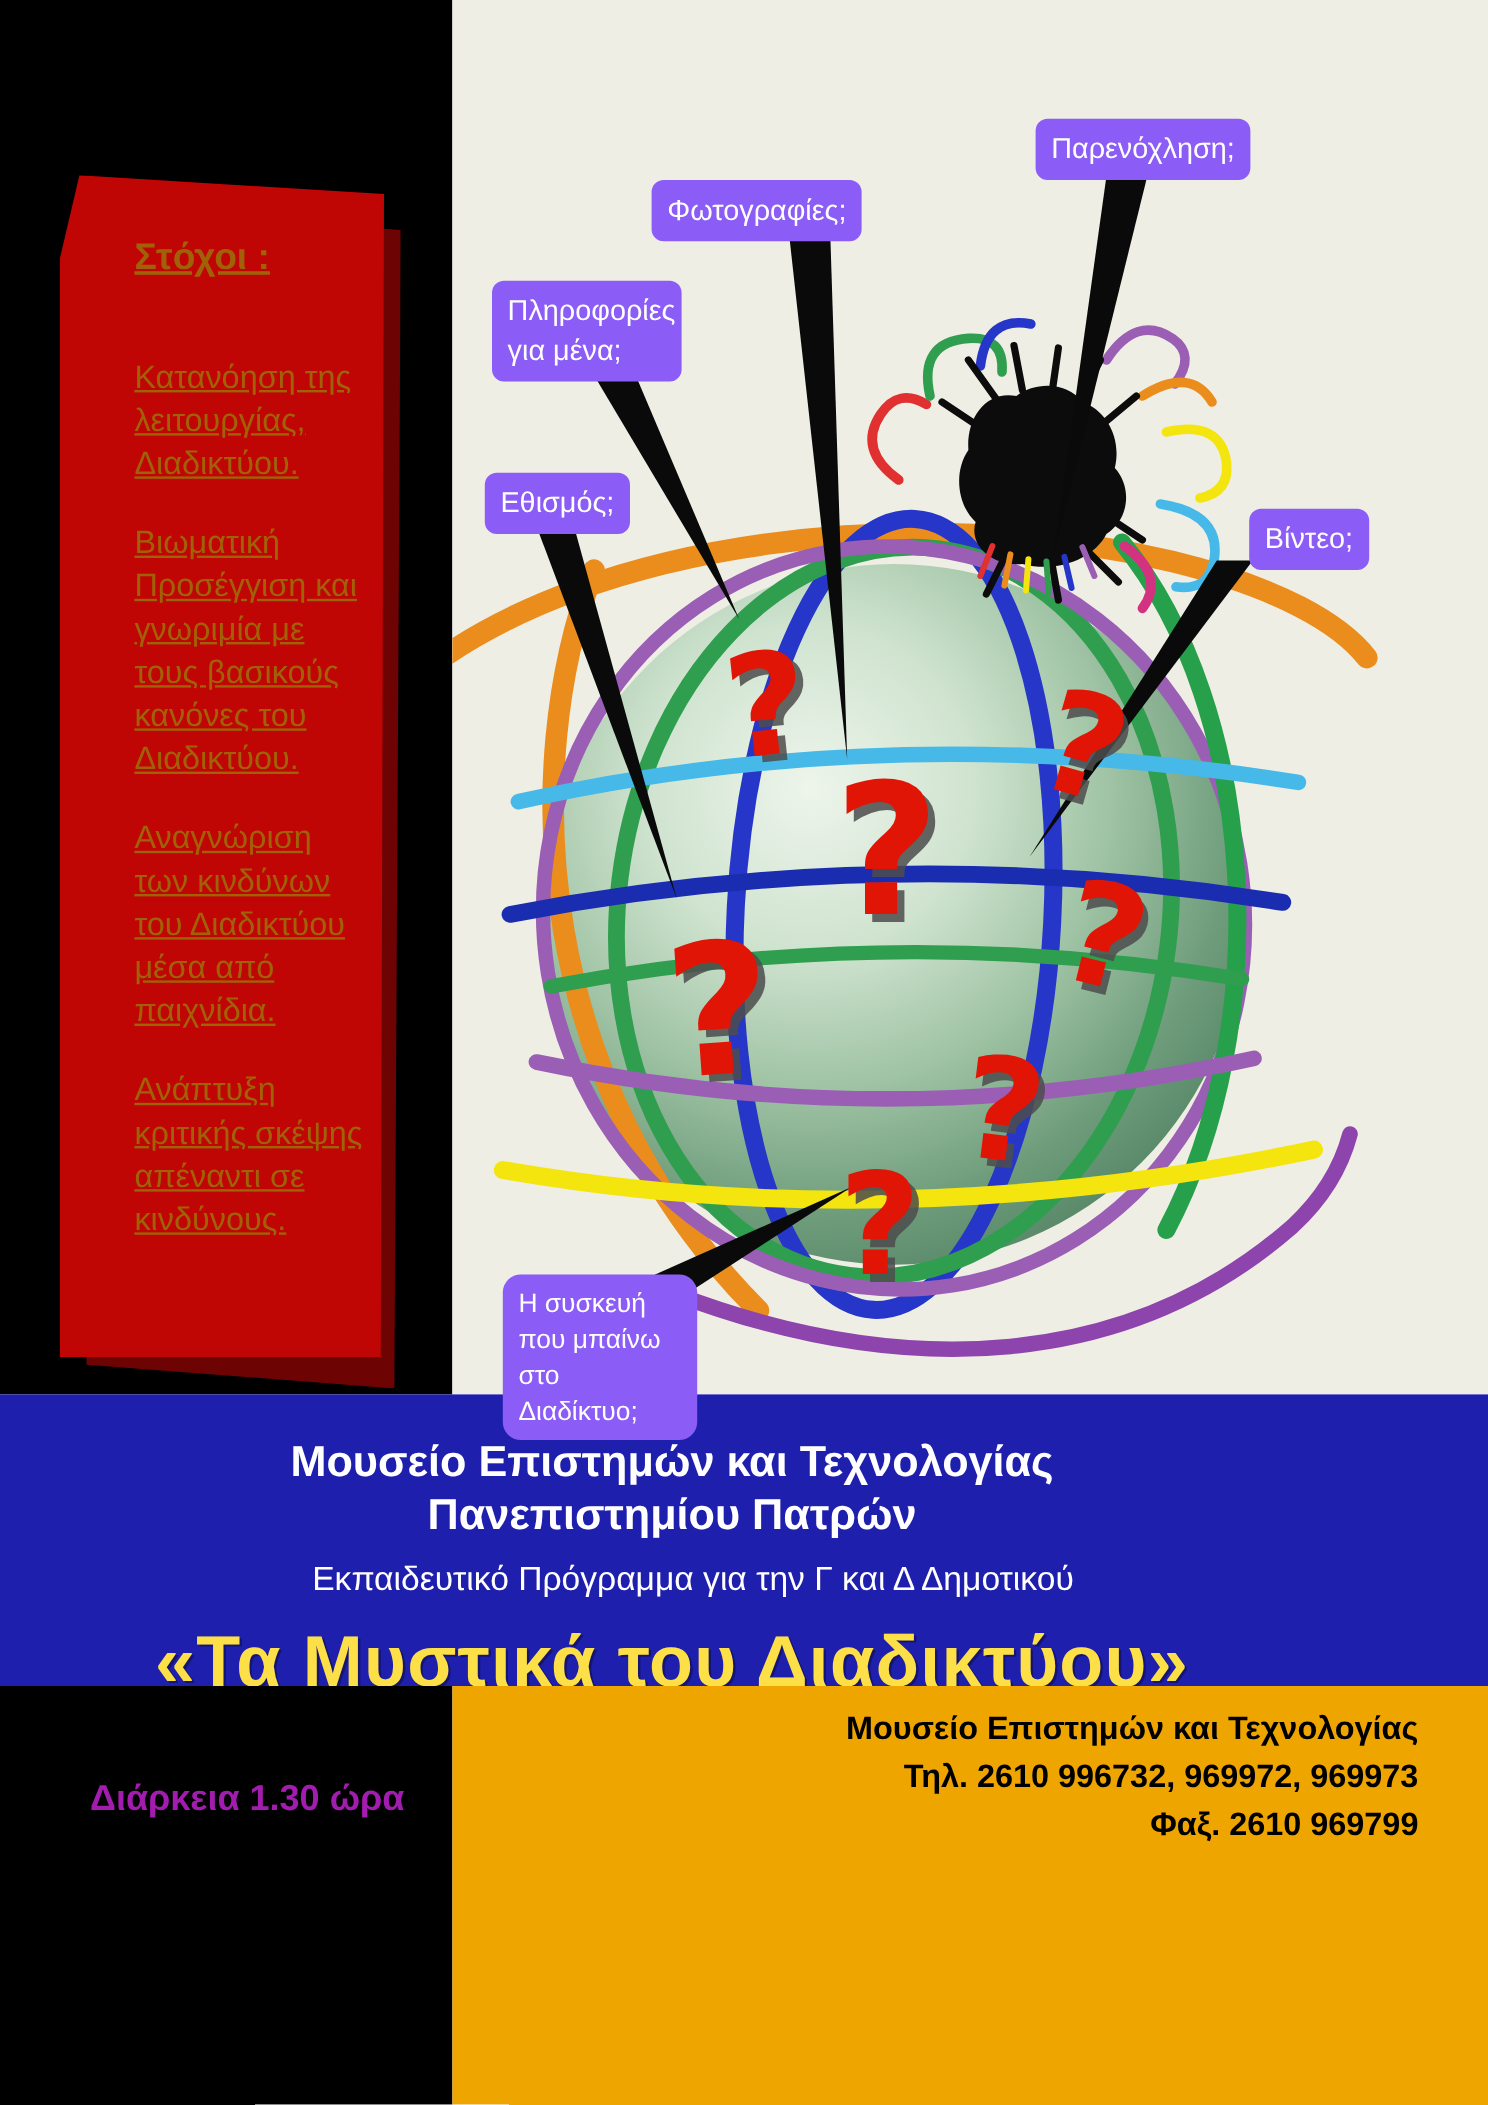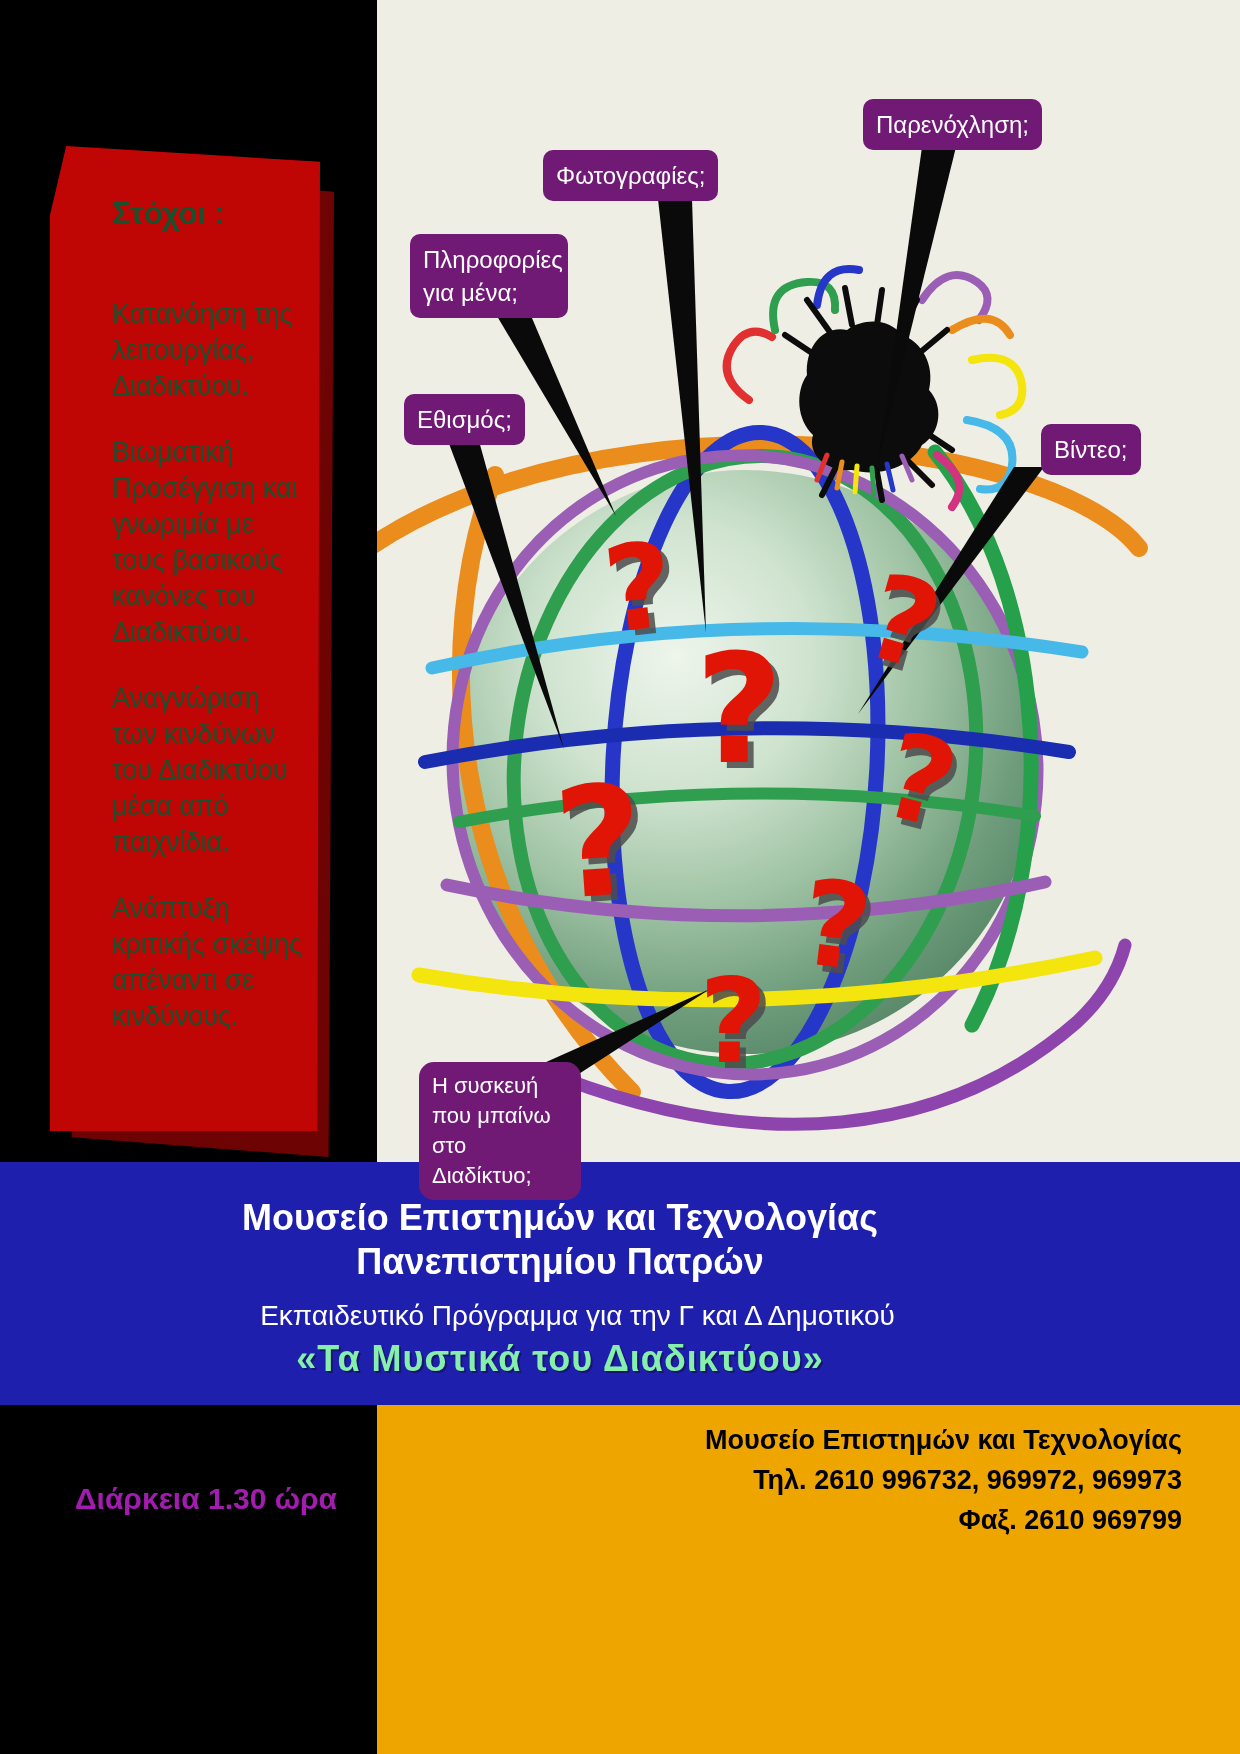--- a/index.html
+++ b/index.html
@@ -11,47 +11,47 @@
   .illo-area   { position:absolute; left:377px; top:0; width:863px; height:1162px; background:#efeee4; }
   .blue-band   { position:absolute; left:0; top:1162px; width:1240px; height:243px; background:#1f1fae; }
   .bottom-black{ position:absolute; left:0; top:1405px; width:377px; height:349px; background:#000; }
   .orange-band { position:absolute; left:377px; top:1405px; width:863px; height:349px; background:#efa500; }
 
   
   .ribbon-shadow { position:absolute; left:64px; top:172px; width:270px; height:985px; background:#6e0303;
                    clip-path:polygon(0 0, 100% 2%, 98% 100%, 3% 98%); }
   .ribbon { position:absolute; left:50px; top:146px; width:270px; height:985px; background:#c00505;
             clip-path:polygon(6% 0, 100% 1.6%, 99% 100%, 0 100%, 0 7%); }
-  .goals { position:absolute; left:112px; top:196px; width:200px; color:#14532d; }
+  .goals { position:absolute; left:112px; top:196px; width:200px; color:#a16207;text-decoration:underline; }
   .goals h2 { margin:0 0 64px 0; font-size:31px; font-weight:bold; }
   .goals p  { margin:0 0 30px 0; font-size:27px; line-height:36px; font-weight:400; }
 
   
-  .callout { position:absolute; background:#701a75; color:#fff; border-radius:10px;
+  .callout { position:absolute; background:#8b5cf6; color:#fff; border-radius:10px;
              padding:9px 13px; font-size:24px; line-height:33px; z-index:5; }
   .co-harassment { left:863px;  top:99px; }
   .co-photos     { left:543px;  top:150px; }
   .co-info       { left:410px;  top:234px; width:132px; }
   .co-addiction  { left:404px;  top:394px; }
   .co-video      { left:1041px;  top:424px; }
   .co-device     { left:419px;  top:1062px; width:136px; font-size:22px; line-height:30px;border-radius:15px; }
 
   
   .illo-svg { position:absolute; left:377px; top:0; width:863px; height:1162px; z-index:1; }
   .qm { font-family:"DejaVu Sans", sans-serif; font-weight:700; }
   .qm-main { fill:#e11505; }
   .qm-sh   { fill:#4d4d4d; opacity:.85; }
   .qm-med  { font-size:118px; }
   .qm-big  { font-size:152px; }
 
   
   .blue-inner { width:1120px; margin:0 auto 0 0; text-align:center; color:#fff; padding-top:34px; }
   .blue-inner .l1, .blue-inner .l2 { font-size:36px; font-weight:bold; line-height:44px; }
   .blue-inner .l3 { font-size:28px; font-weight:400; margin-top:14px; line-height:36px;padding-left:35px; }
-  .blue-inner .title { font-size:36px; font-weight:bold; color:#86efac; margin-top:4px;
+  .blue-inner .title { font-size:60px; font-weight:bold; color:#fde047; margin-top:16px;
                        text-shadow:2px 2px 0 rgba(0,0,0,0.35); letter-spacing:1px; }
 
   
   .duration { position:absolute; left:75px; top:1482px; color:#a21caf; font-size:30px; font-weight:bold; }
   .orange-text { position:absolute; right:58px; top:1420px; text-align:right; color:#000; }
   .orange-text .ol { font-size:27px; font-weight:bold; line-height:40px; }
 </style>
 </head>
 <body>
 

